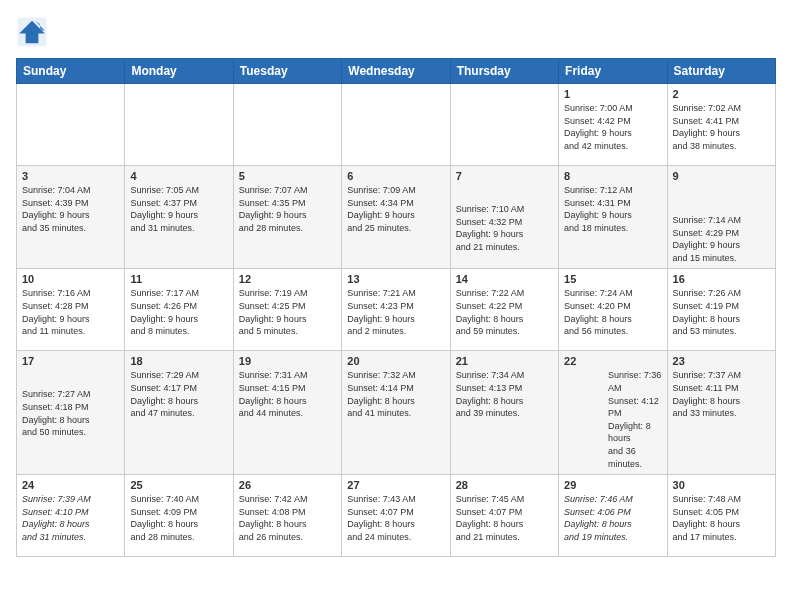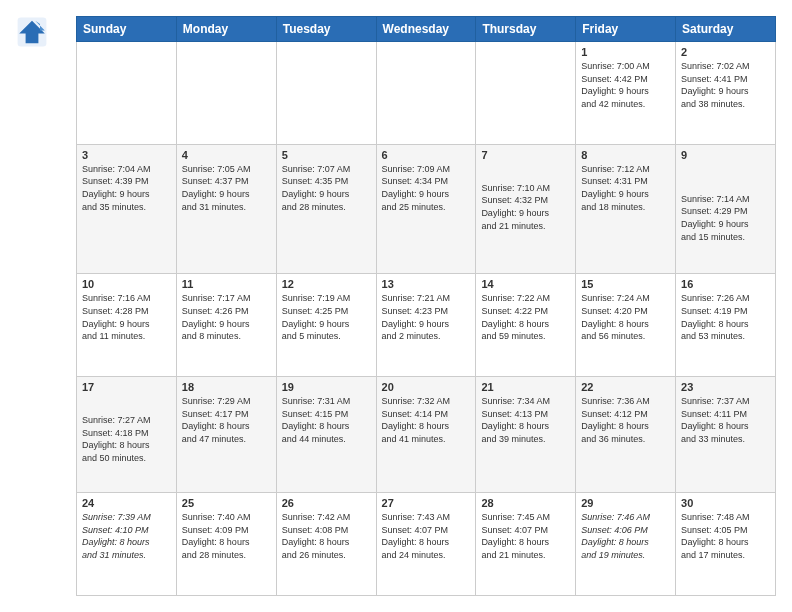--- a/index.html
+++ b/index.html
@@ -8,21 +8,21 @@
       background: #fff;
       width: 792px;
       height: 612px;
       overflow: hidden;
     }
     .page {
       width: 792px;
       height: 612px;
       padding: 16px;
       display: flex;
-      gap: 24px;
+      flex-direction: column;
     }
     .header {
       display: flex;
       justify-content: space-between;
       align-items: flex-start;
       margin-bottom: 10px;
     }
     .logo {
       display: flex;
       align-items: center;
@@ -281,21 +281,21 @@
           </td>
           <td>
             <span class="day-num">21</span>
             <div class="day-info" style="white-space: pre-line;">Sunrise: 7:34 AM
 Sunset: 4:13 PM
 Daylight: 8 hours
 and 39 minutes.</div>
           </td>
           <td>
             <span class="day-num">22</span>
-            <div class="day-info" style="white-space: pre-line;">Sunrise: 7:36 AM
+            <div class="day-info" style="white-space: pre-line; margin-left: 44px;">Sunrise: 7:36 AM
 Sunset: 4:12 PM
 Daylight: 8 hours
 and 36 minutes.</div>
           </td>
           <td>
             <span class="day-num">23</span>
             <div class="day-info" style="white-space: pre-line;">Sunrise: 7:37 AM
 Sunset: 4:11 PM
 Daylight: 8 hours
 and 33 minutes.</div>

